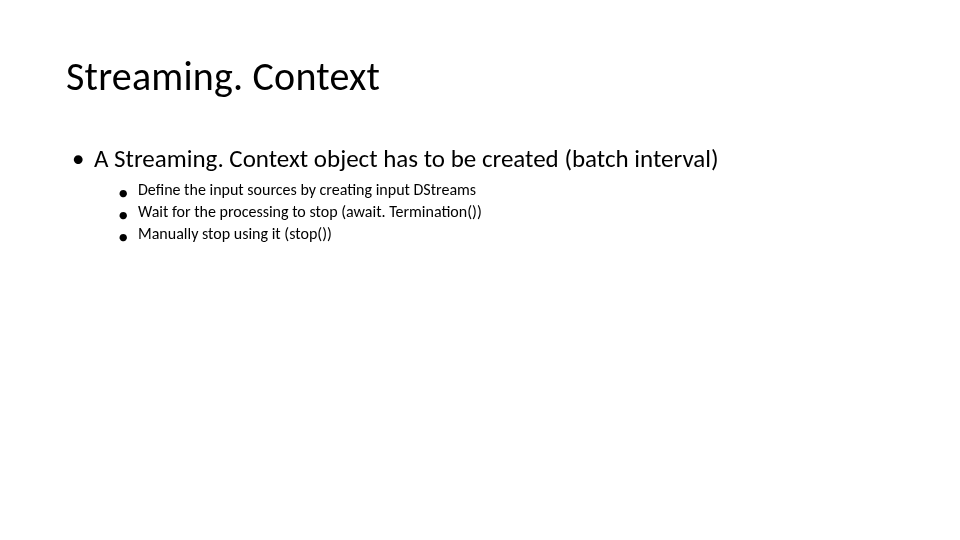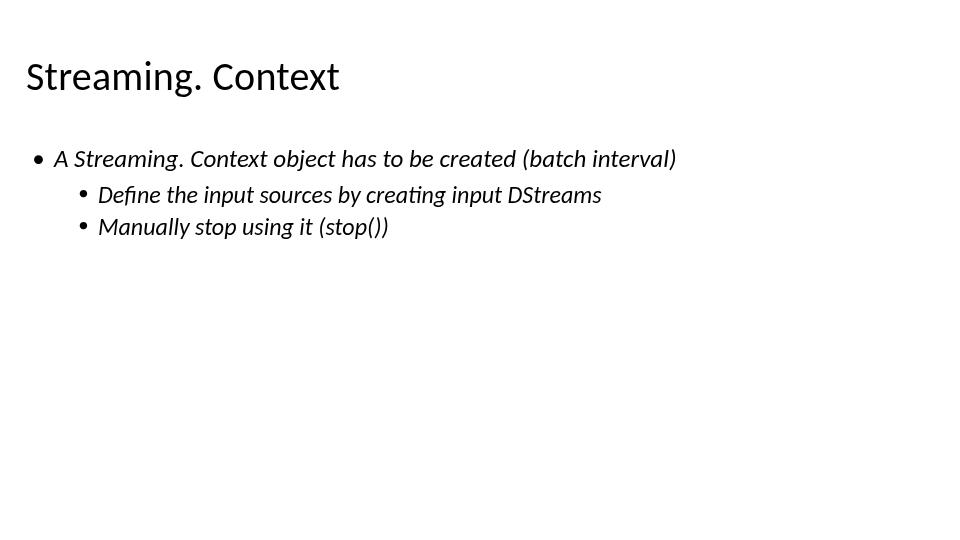--- a/index.html
+++ b/index.html
@@ -9,58 +9,57 @@
     height: 540px;
     background: #ffffff;
     font-family: "Segoe UI", "Calibri", "Helvetica Neue", Arial, sans-serif;
     color: #000000;
     overflow: hidden;
   }
   .slide {
     box-sizing: border-box;
     width: 960px;
     height: 540px;
-    padding: 55px 60px 0 24px;
+    padding: 55px 60px 0 64px;
     position: relative;
   }
   .title {
     font-size: 40px;
     font-weight: 400;
     letter-spacing: 0.2px;
     margin: 0 0 44px 2px;
     line-height: 1.1;
   }
   ul.level1 {
     list-style: none;
     margin: 0;
     padding: 0 0 0 8px;
   }
   ul.level1 > li {
     position: relative;
     font-size: 25px;
     line-height: 1.25;
     padding-left: 22px;
     margin-bottom: 10px;
-    font-style: italic;
   }
   ul.level1 > li::before {
     content: "•";
     position: absolute;
     left: 0;
     top: 0;
     font-size: 25px;
   }
   ul.level2 {
     list-style: none;
     margin: 6px 0 0 0;
     padding: 0 0 0 24px;
   }
   ul.level2 > li {
     position: relative;
-    font-size: 24px;
+    font-size: 16px;
     line-height: 1.25;
     padding-left: 20px;
     margin-bottom: 2px;
   }
   ul.level2 > li::before {
     content: "•";
     position: absolute;
     left: 0;
     top: 0;
     font-size: 21px;
@@ -70,17 +69,18 @@
 <body>
 
 <div class="slide">
   <h1 class="title">Streaming. Context</h1>
 
   <ul class="level1">
     <li>
       <span>A Streaming. Context object has to be created (batch interval)</span>
       <ul class="level2">
         <li><span>Define the input sources by creating input DStreams</span></li>
+        <li><span>Wait for the processing to stop (await. Termination())</span></li>
         <li><span>Manually stop using it (stop())</span></li>
       </ul>
     </li>
   </ul>
 </div>
 
 </body></html>

